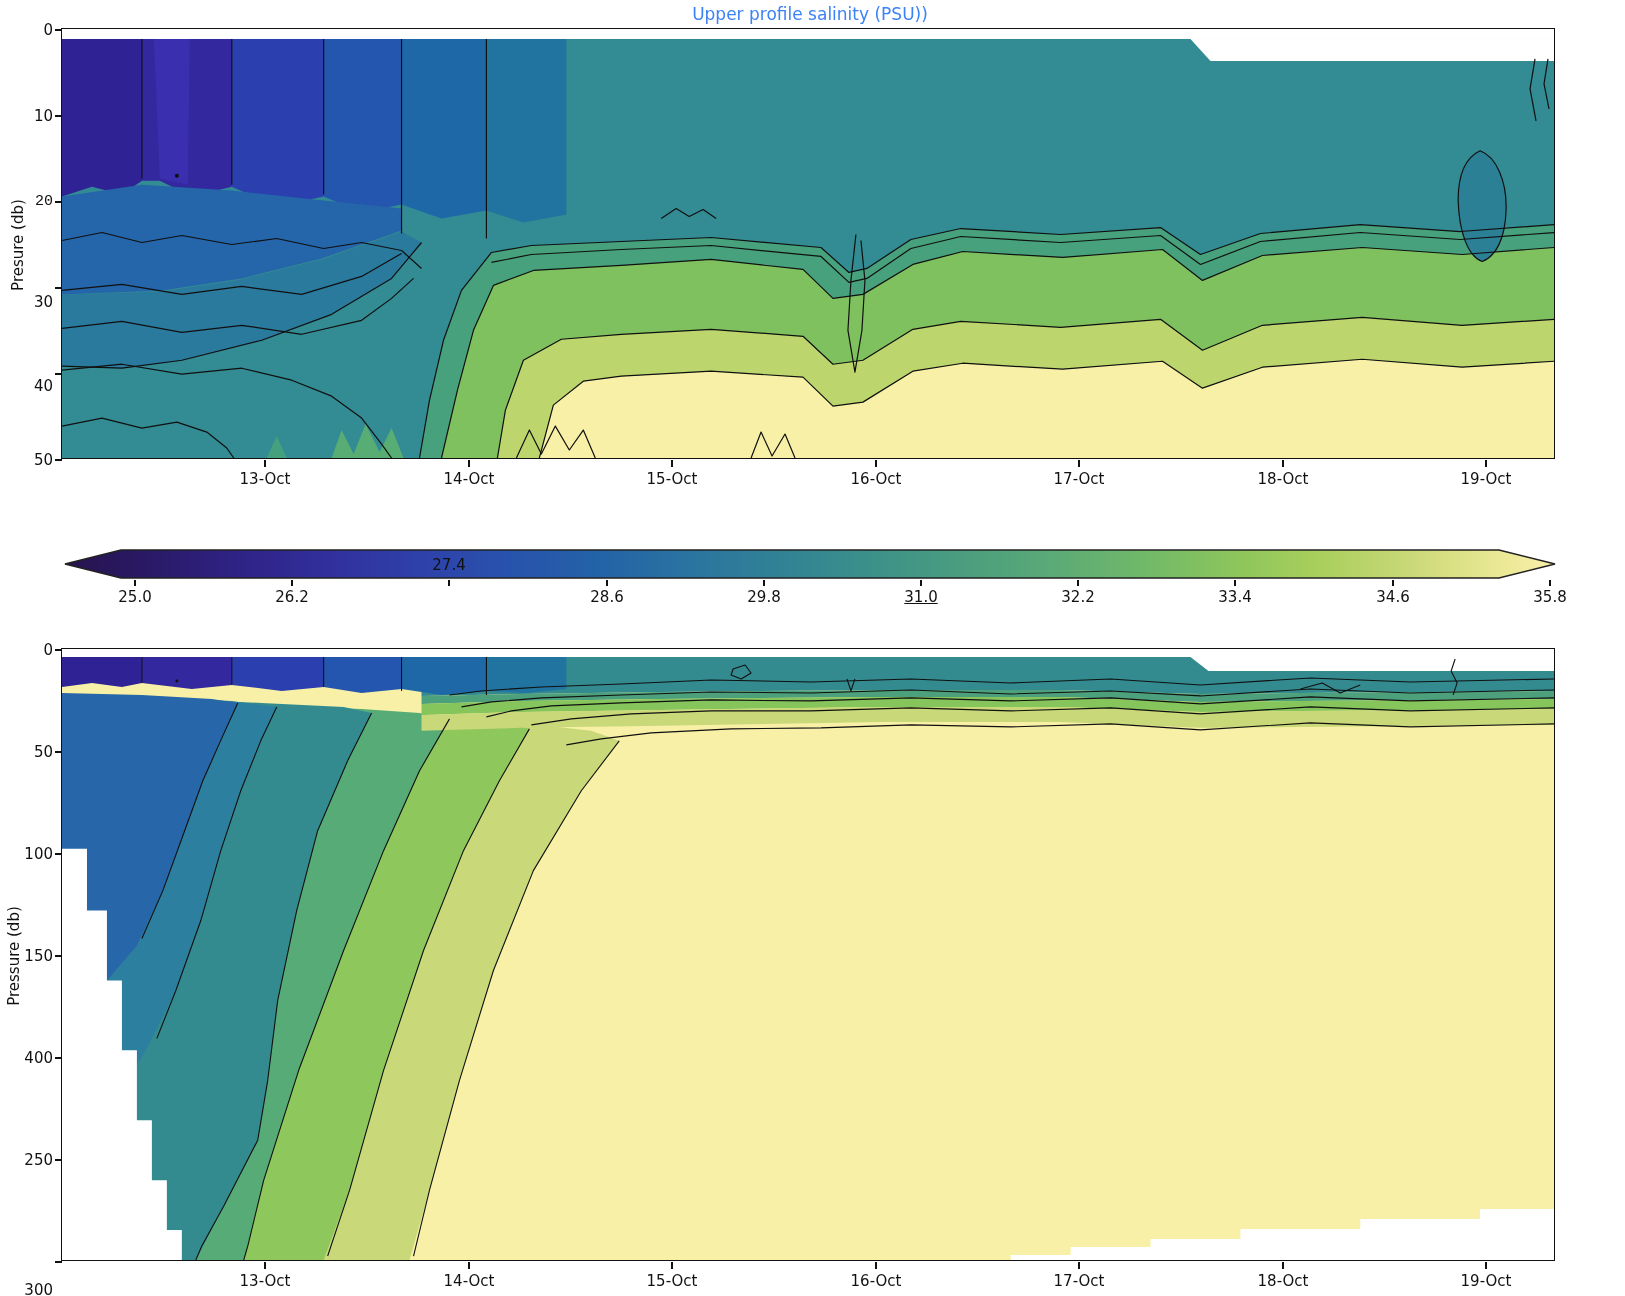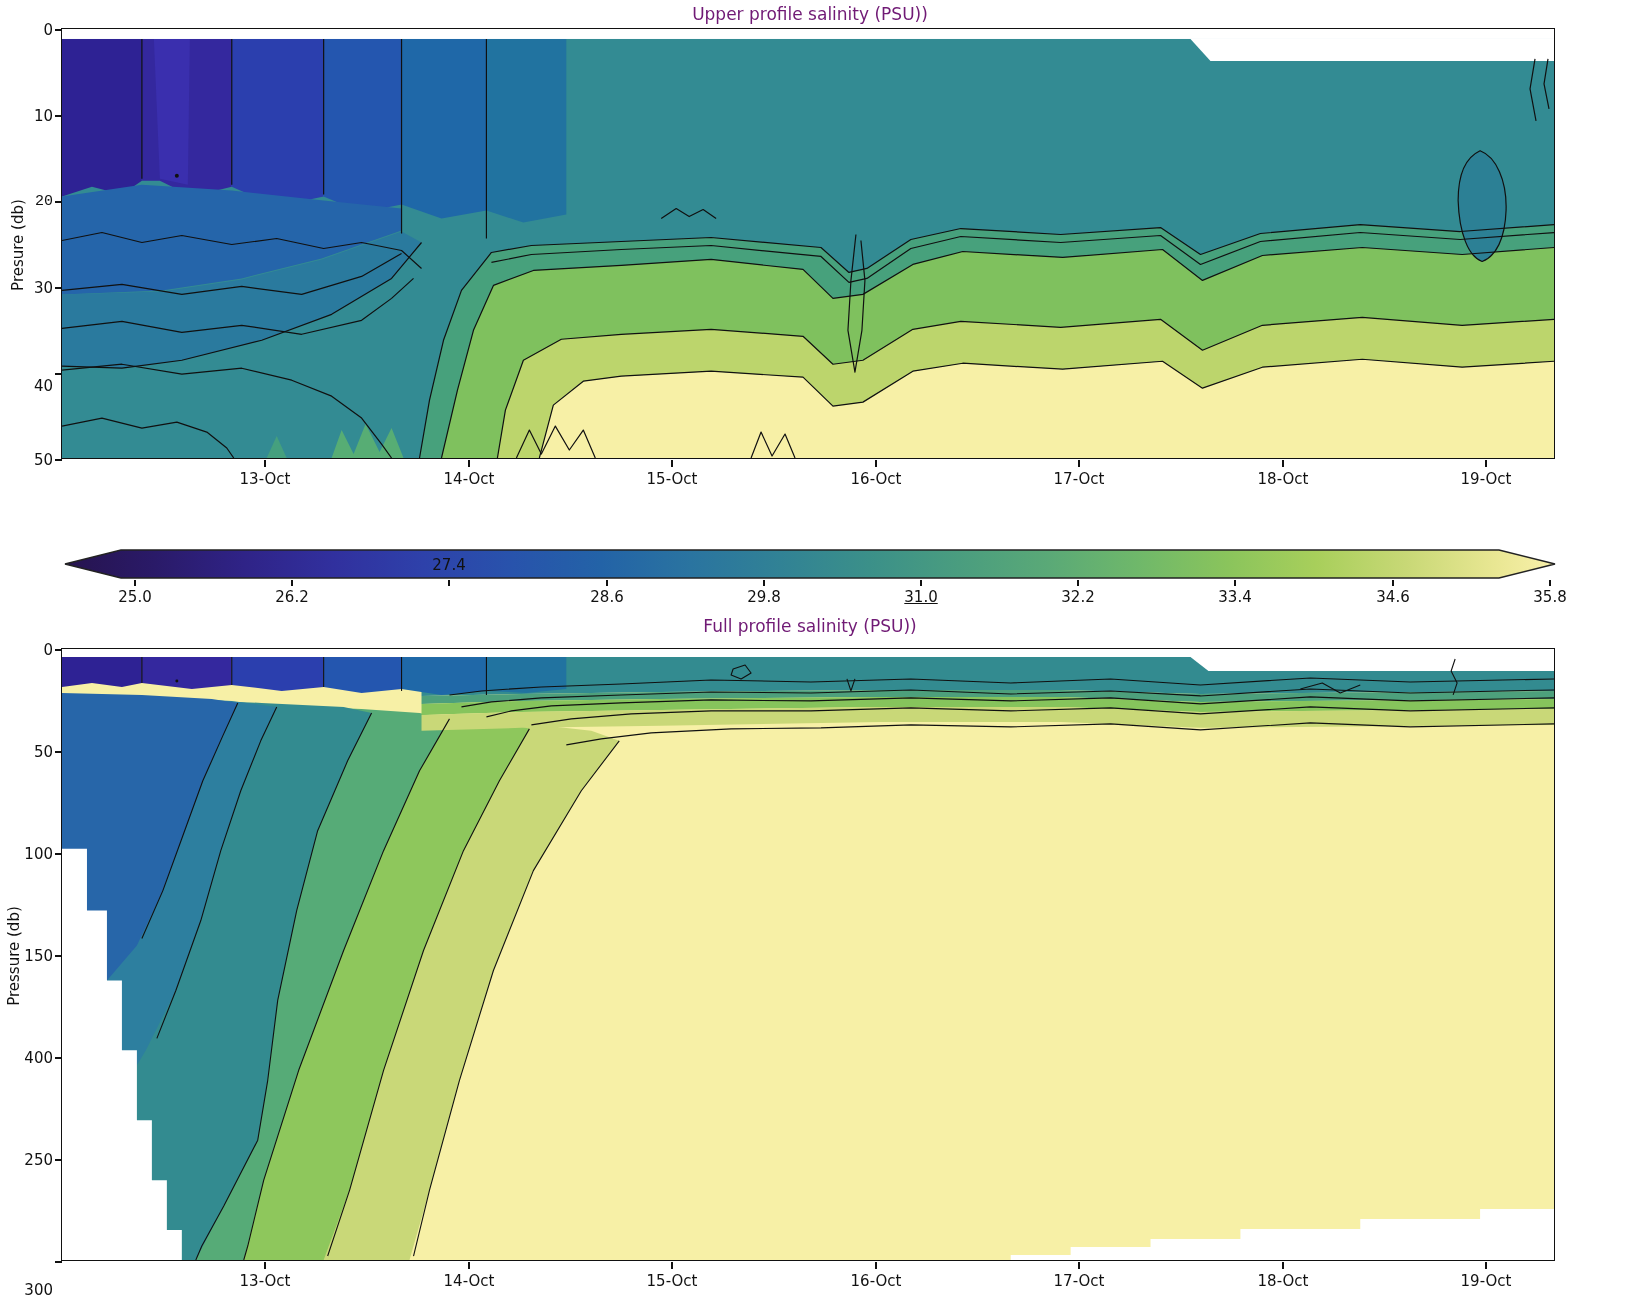--- a/index.html
+++ b/index.html
@@ -2,21 +2,21 @@
 <html><head>
 <meta charset="utf-8">
 <style>
   html,body { margin:0; padding:0; background:#ffffff; }
   #fig {
     position:relative; width:1625px; height:1296px; background:#ffffff;
     font-family:"DejaVu Sans","Liberation Sans",sans-serif; color:#111;
     overflow:hidden;
   }
   .title { position:absolute; left:63px; width:1494px; text-align:center;
-           font-size:17px; color:#701a75; }
+           font-size:17px; color:#3b82f6; }
   .axes { position:absolute; border:1.6px solid #111; box-sizing:border-box; }
   .axes svg { position:absolute; left:0; top:0; width:100%; height:100%; display:block; }
   .ytick-label { position:absolute; left:5px; width:48px; text-align:right;
                  font-size:15px; height:18px; line-height:18px; }
   .xtick-label { position:absolute; width:80px; text-align:center;
                  font-size:15px; height:18px; line-height:18px; }
   .cb-label { position:absolute; width:80px; text-align:center;
               font-size:15px; height:18px; line-height:18px; }
   .tick-y { position:absolute; width:7px; height:2px; background:#111; }
   .tick-x { position:absolute; width:2px; height:7px; background:#111; }
@@ -92,21 +92,21 @@
 
   <div class="tick-y" style="left:55px; top:29px;"></div>
   <div class="tick-y" style="left:55px; top:115px;"></div>
   <div class="tick-y" style="left:55px; top:201px;"></div>
   <div class="tick-y" style="left:55px; top:287px;"></div>
   <div class="tick-y" style="left:55px; top:373px;"></div>
   <div class="tick-y" style="left:55px; top:459px;"></div>
   <div class="ytick-label" style="top:21px;">0</div>
   <div class="ytick-label" style="top:107px;">10</div>
   <div class="ytick-label" style="top:193px;font-family:Liberation Mono, monospace;">20</div>
-  <div class="ytick-label" style="top:279px;">30</div>
+  <div class="ytick-label" style="top:293px;">30</div>
   <div class="ytick-label" style="top:377px;">40</div>
   <div class="ytick-label" style="top:451px;">50</div>
   <div class="ylab" style="left:-62px; top:236px;">Presure (db)</div>
 
   <div class="tick-x" style="left:264px;  top:460px;"></div>
   <div class="tick-x" style="left:468px;  top:460px;"></div>
   <div class="tick-x" style="left:671px;  top:460px;"></div>
   <div class="tick-x" style="left:875px;  top:460px;"></div>
   <div class="tick-x" style="left:1078px; top:460px;"></div>
   <div class="tick-x" style="left:1282px; top:460px;"></div>
@@ -159,21 +159,20 @@
   <div class="cb-label" style="left:252px;  top:588px;">26.2</div>
   <div class="cb-label" style="left:409px;  top:556px;">27.4</div>
   <div class="cb-label" style="left:567px;  top:588px;">28.6</div>
   <div class="cb-label" style="left:724px;  top:588px;">29.8</div>
   <div class="cb-label" style="left:881px;  top:588px;text-decoration:underline;">31.0</div>
   <div class="cb-label" style="left:1038px; top:588px;">32.2</div>
   <div class="cb-label" style="left:1195px; top:588px;">33.4</div>
   <div class="cb-label" style="left:1353px; top:588px;">34.6</div>
   <div class="cb-label" style="left:1510px; top:588px;">35.8</div>
 
-  <div class="title" style="top:616px;">Full profile salinity (PSU))</div>
 
   <div class="axes" style="left:61px; top:648px; width:1494px; height:613px;">
     <svg viewBox="0 0 1494 612" preserveAspectRatio="none">
       <rect x="0" y="8" width="1494" height="604" fill="#f7f0a6"></rect>
 
       <g>
         <path d="M0,54 L100,56 200,60 300,64 380,68 460,74 530,82 558,92 520,142 472,222 432,322 398,432 368,542 348,612 L0,612 Z" fill="#c9d878"></path>
         <path d="M0,52 L100,54 200,58 300,62 380,66 440,72 468,80 438,132 402,202 362,302 322,422 288,542 262,612 L0,612 Z" fill="#8ec75c"></path>
         <path d="M0,50 L100,52 200,56 300,60 358,64 388,70 358,122 322,202 282,302 237,422 202,532 182,612 L0,612 Z" fill="#56ab77"></path>
         <path d="M0,48 L100,50 200,54 282,58 310,64 286,112 256,182 235,262 216,352 206,432 196,492 162,558 134,612 L0,612 Z" fill="#338b90"></path>

